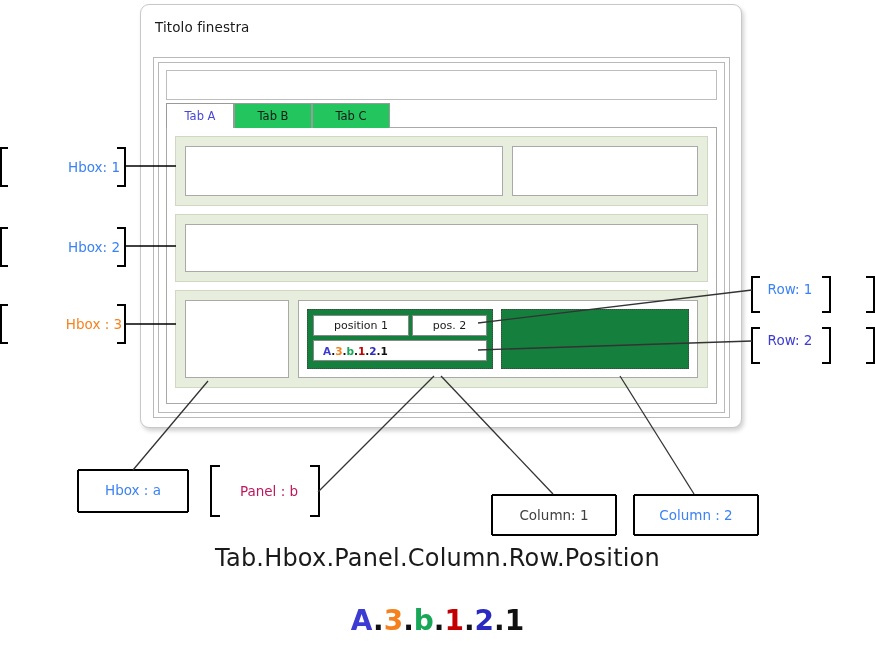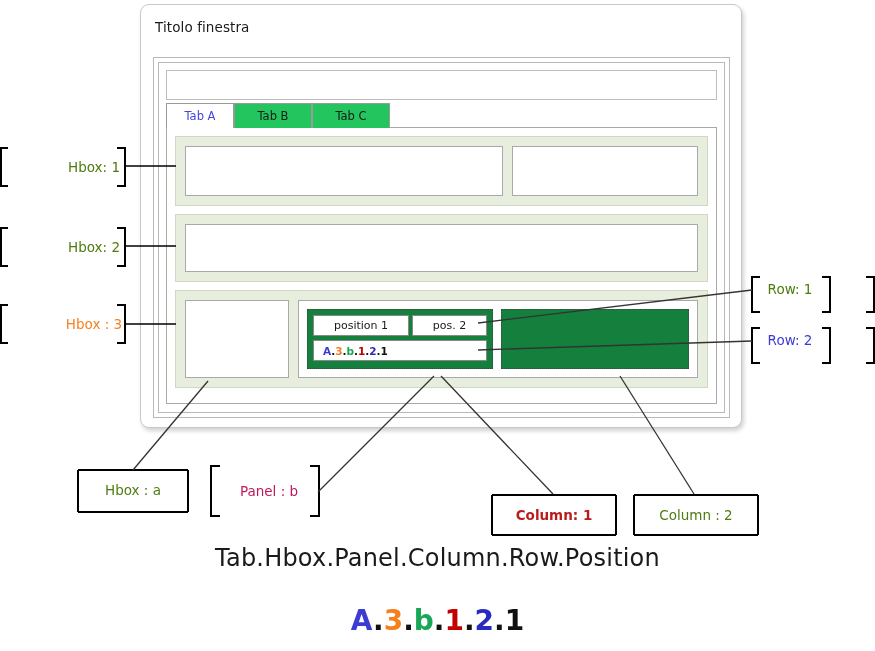--- a/index.html
+++ b/index.html
@@ -205,30 +205,30 @@
   .seg-panel { color: #18a757; }
   .seg-col   { color: #c40000; }
   .seg-row   { color: #2a2ac0; }
   .seg-pos   { color: #111111; }
   .seg-dot   { color: #111111; }
 
   
   .label {
     position: absolute;
     font-size: 13.5px;
-    color: #4d7c0f;
+    color: #3b82f6;
     white-space: nowrap;
     z-index: 6;
     display: flex;
     align-items: center;
     justify-content: center;
   }
   .label.orange { color: #f5801e; }
   .label.green  { color: #be185d; }
-  .label.red    { color: #b91c1c; font-weight: bold; }
+  .label.red    { color: #404040; }
   .label.blue   { color: #3c3cd2; }
 
   .lbl-hbox1 { left: 58px;  top: 157px; width: 72px; height: 20px; }
   .lbl-hbox2 { left: 58px;  top: 237px; width: 72px; height: 20px; }
   .lbl-hbox3 { left: 55px;  top: 314px; width: 78px; height: 20px; }
   .lbl-row1  { left: 759px; top: 279px; width: 62px; height: 20px; }
   .lbl-row2  { left: 759px; top: 330px; width: 62px; height: 20px; }
   .lbl-panela{ left: 78px;  top: 480px; width: 110px; height: 20px; }
   .lbl-panelb{ left: 222px; top: 481px; width: 94px; height: 20px; }
   .lbl-col1  { left: 492px; top: 505px; width: 124px; height: 20px; }

